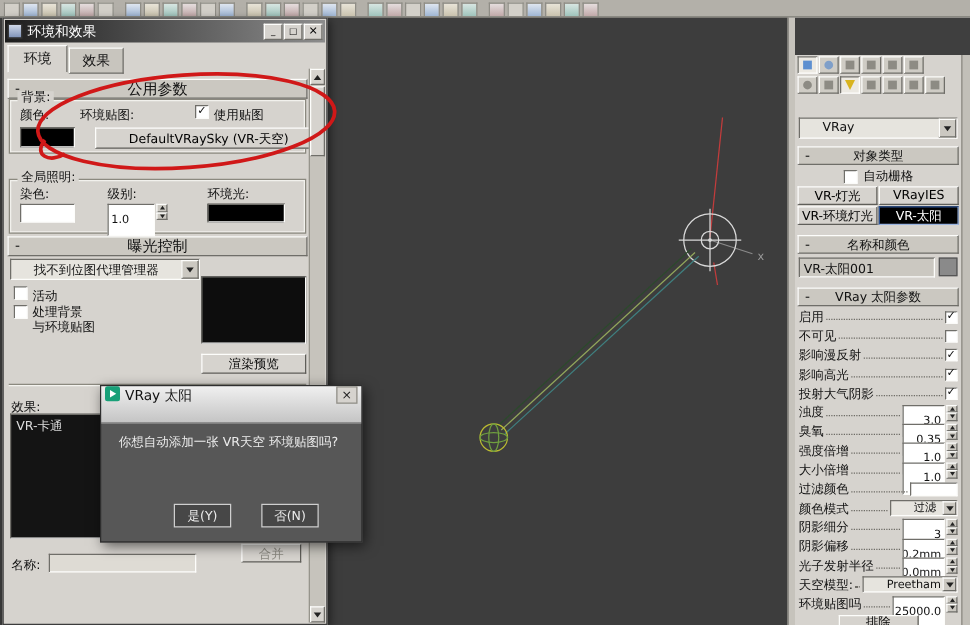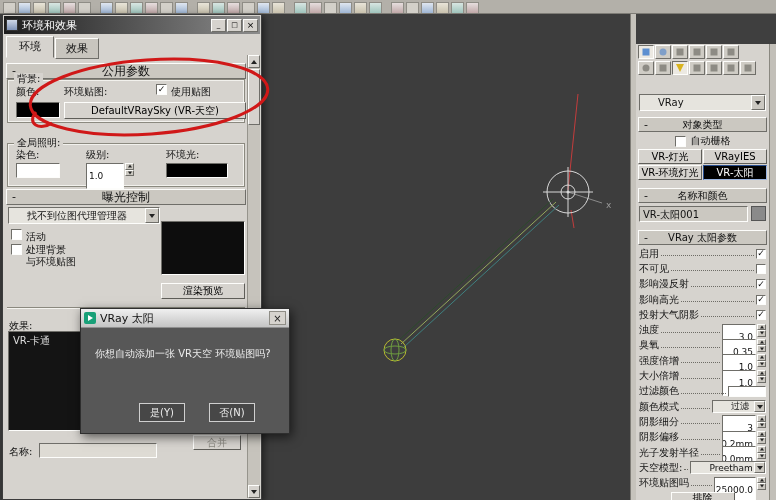--- a/index.html
+++ b/index.html
@@ -58,21 +58,21 @@
 .elist{position:absolute;background:#141414;border:1px solid;border-color:#6f6e69 #fdfdfb #fdfdfb #6f6e69;color:#ddd;font-size:10px;padding:2px 4px}
 .vscroll{position:absolute;top:40px;right:1px;bottom:1px;width:13px;background:#c6c3bc;border-left:1px solid #96948c}
 .sb-btn{position:absolute;left:0;width:12px;height:13px;background:#d6d3ce;border:1px solid;border-color:#fdfdfb #6f6e69 #6f6e69 #fdfdfb}
 .sb-btn::before{content:"";position:absolute;left:50%;top:50%;transform:translate(-50%,-50%);border-left:3px solid transparent;border-right:3px solid transparent}
 .sb-btn.up{top:0}.sb-btn.up::before{border-bottom:4px solid #222}
 .sb-btn.dn{bottom:0}.sb-btn.dn::before{border-top:4px solid #222}
 .sb-thumb{position:absolute;top:14px;left:0;width:12px;height:56px;background:#d6d3ce;border:1px solid;border-color:#fdfdfb #6f6e69 #6f6e69 #fdfdfb}
 
 
 .sunmodal{position:absolute;left:80px;top:308px;width:210px;height:126px;z-index:40;border:1px solid #2e2e2e;box-shadow:2px 3px 10px rgba(0,0,0,.6);background:#575757}
-.sm-title{height:19px;background:linear-gradient(#f0f0f0,#c4c4c4);display:flex;align-items:center;padding:0 3px;border-bottom:1px solid #8f8f8f}
+.sm-title{height:30px;background:linear-gradient(#f0f0f0,#c4c4c4);display:flex;padding:0 3px;border-bottom:1px solid #8f8f8f}
 .sm-ico{width:12px;height:12px;background:#18a078;border-radius:2px;margin-right:4px;position:relative;flex:0 0 auto}
 .sm-ico::before{content:"";position:absolute;left:4px;top:3px;border-top:3px solid transparent;border-bottom:3px solid transparent;border-left:5px solid #fff}
 .sm-title-text{flex:1;font-size:11px;color:#111}
 .sm-close{width:17px;height:14px;background:#d6d3ce;border:1px solid #8f8d86;display:flex;align-items:center;justify-content:center}
 .sm-close::before{content:"×";font-size:10px;color:#222}
 .sm-msg{position:absolute;left:14px;top:38px;color:#ececec;font-size:10px;white-space:nowrap}
 .sm-btn{position:absolute;top:94px;width:46px;height:19px;background:#474747;border:1px solid #cfcfcf;color:#ececec;font-size:10px;display:flex;align-items:center;justify-content:center}
 .sm-btn.yes{left:58px}.sm-btn.no{left:128px}
 
 
@@ -191,21 +191,21 @@
 
   <div class="grp" style="top:64px;left:4px;width:238px;height:44px" data-name="background-group">
     <span class="grp-legend" data-name="group-legend">背景:</span>
     <span class="lbl" style="top:5px;left:8px" data-name="color-label">颜色:</span>
     <span class="lbl" style="top:5px;left:56px" data-name="envmap-label">环境贴图:</span>
     <span class="cb" style="position:absolute;top:4px;left:148px" data-name="use-map-checkbox">
         <i>✓</i>
       </span>
     <span class="lbl" style="top:5px;left:163px" data-name="use-map-label">使用贴图</span>
     <div class="swatch" style="top:22px;left:8px;width:44px;height:16px;background:#000" data-name="background-color-swatch"></div>
-    <div class="btn3d abs" style="top:22px;left:56px;width:182px;height:17px" data-name="environment-map-button">DefaultVRaySky (VR-天空)</div>
+    <div class="btn3d abs" style="top:22px;left:68px;width:182px;height:17px" data-name="environment-map-button">DefaultVRaySky (VR-天空)</div>
   </div>
 
   <div class="grp" style="top:128px;left:4px;width:238px;height:44px" data-name="global-lighting-group">
     <span class="grp-legend" data-name="group-legend">全局照明:</span>
     <span class="lbl" style="top:4px;left:8px" data-name="tint-label">染色:</span>
     <span class="lbl" style="top:4px;left:78px" data-name="level-label">级别:</span>
     <span class="lbl" style="top:4px;left:158px" data-name="ambient-label">环境光:</span>
     <div class="swatch" style="top:19px;left:8px;width:44px;height:15px;background:#fff" data-name="tint-color-swatch"></div>
     <span class="spinctl abs" style="top:19px;left:78px" data-name="level-spinner">
       <span class="spinval" style="width:38px;justify-content:flex-start">1.0</span>

